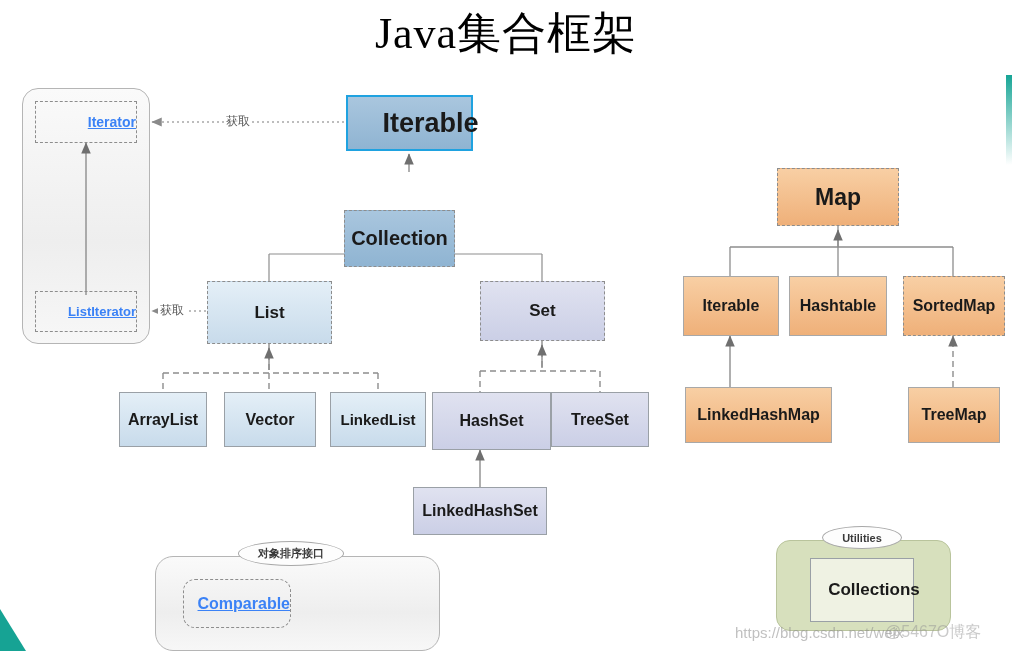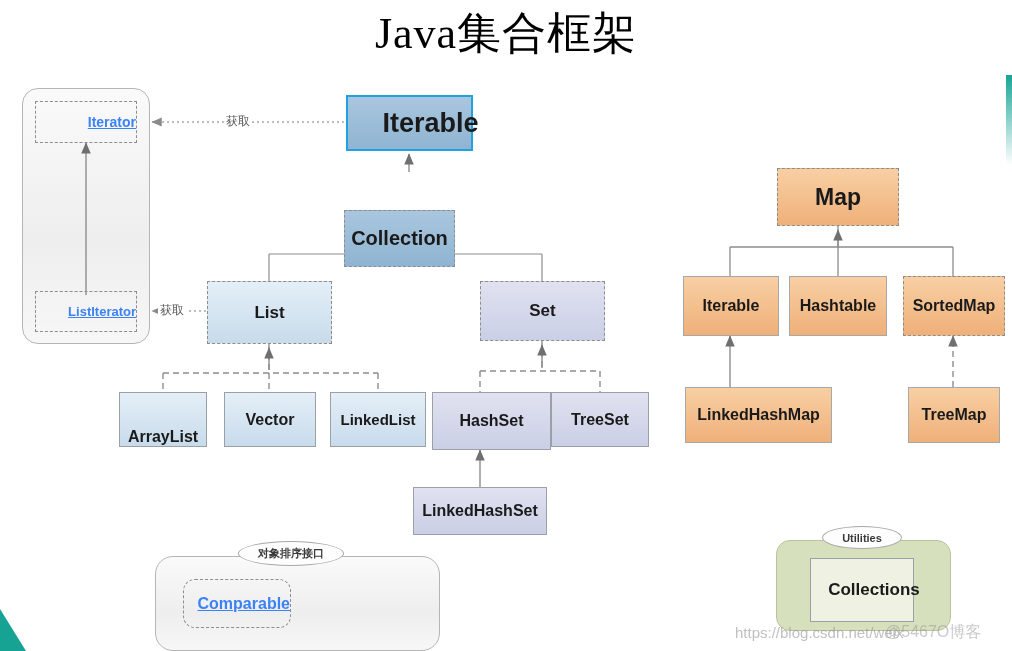--- a/index.html
+++ b/index.html
@@ -277,21 +277,21 @@
   </div>
 
   <div class="node blue-light iface-dashed" style="left:207px; top:281px; width:125px; height:63px; font-size:17px;">
     <span>List</span>
   </div>
 
   <div class="node lavender iface-dashed" style="left:480px; top:281px; width:125px; height:60px; font-size:17px;">
     <span>Set</span>
   </div>
 
-  <div class="node blue-light" style="left:119px; top:392px; width:88px; height:55px; font-size:16px;align-items:flex-end;">
+  <div class="node blue-light" style="left:119px; top:392px; width:88px; height:55px; font-size:16px;">
     <span>ArrayList</span>
   </div>
   <div class="node blue-light" style="left:224px; top:392px; width:92px; height:55px; font-size:16px;">
     <span>Vector</span>
   </div>
   <div class="node blue-light" style="left:330px; top:392px; width:96px; height:55px; font-size:15px;">
     <span>LinkedList</span>
   </div>
 
   <div class="node lavender" style="left:432px; top:392px; width:119px; height:58px; font-size:16px;">

